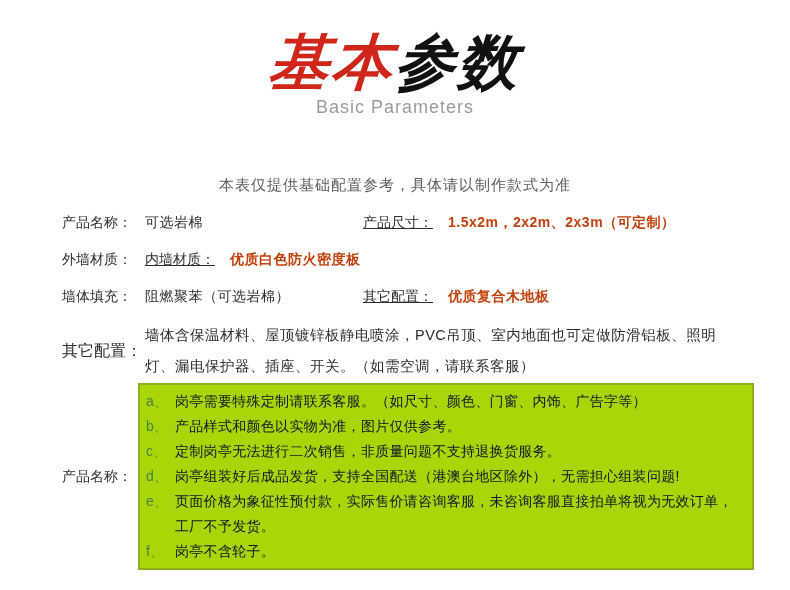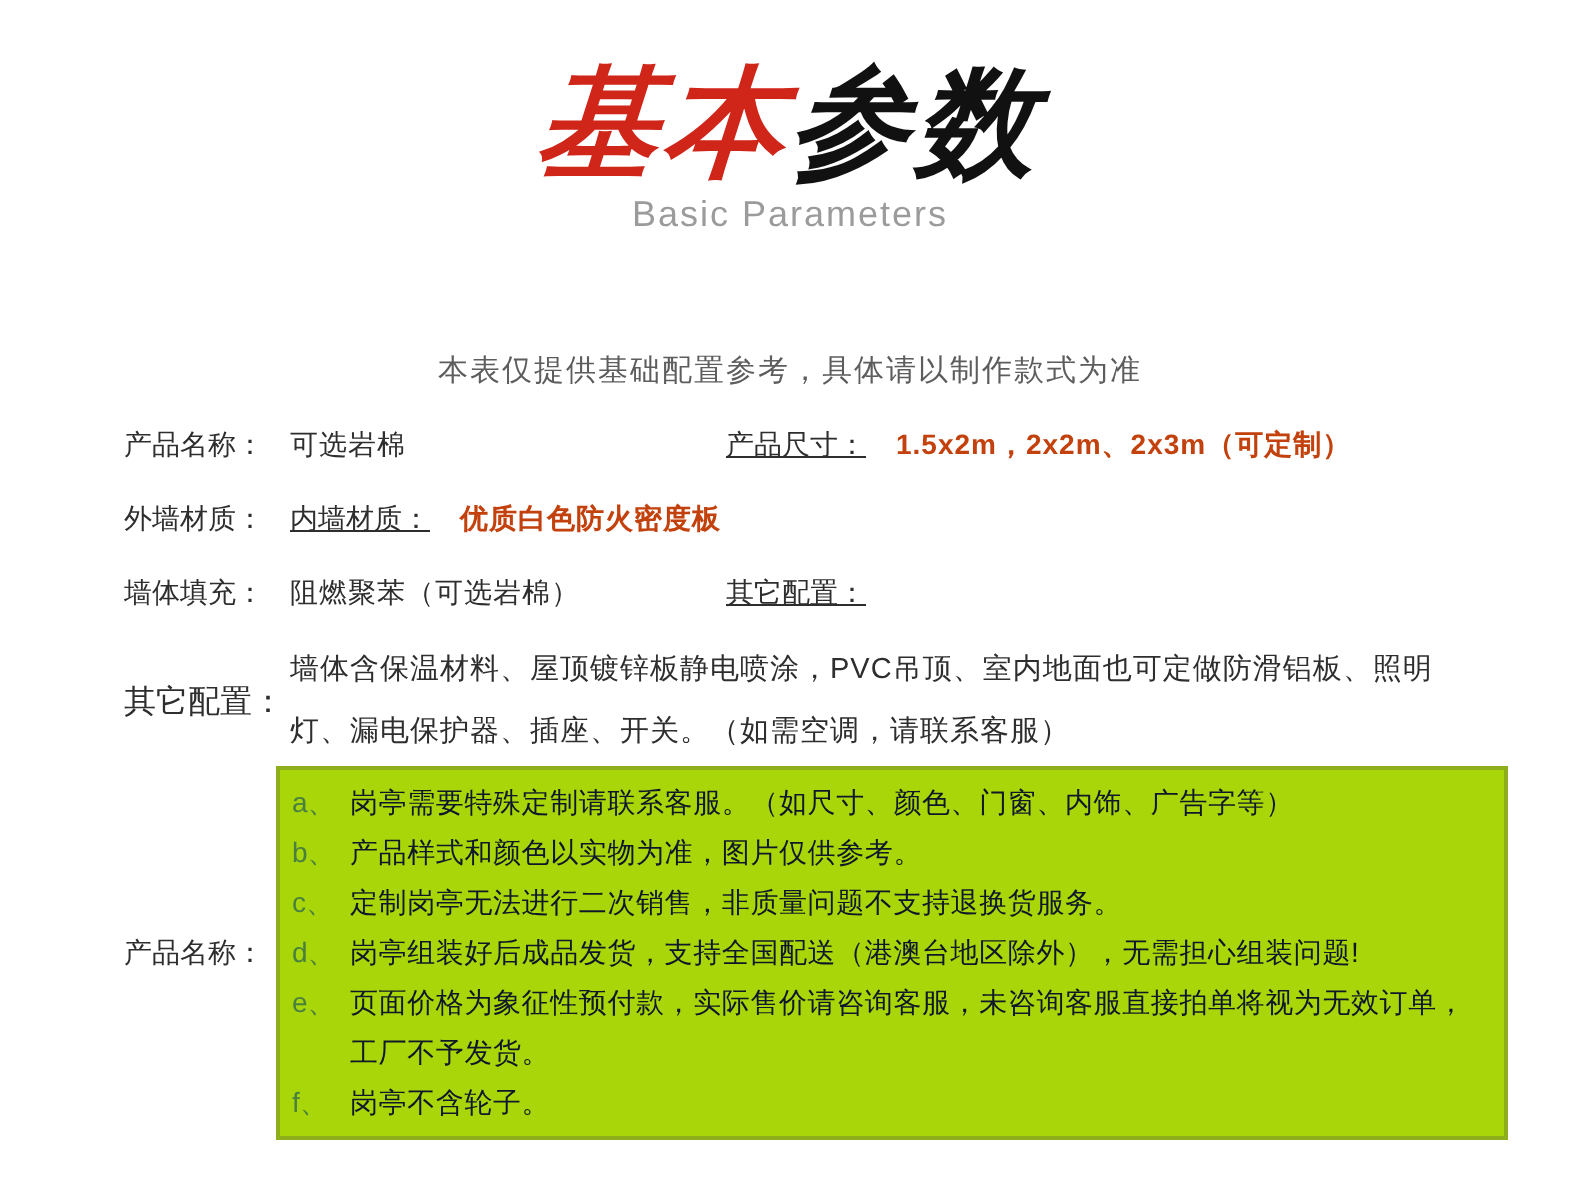--- a/index.html
+++ b/index.html
@@ -88,20 +88,21 @@
     <div class="param-row">
       <span class="p-label">外墙材质：</span>
       <span class="p-label2">内墙材质：</span>
       <span class="p-value2">优质白色防火密度板</span>
     </div>
 
     <div class="param-row">
       <span class="p-label">墙体填充：</span>
       <span class="p-value">阻燃聚苯（可选岩棉）</span>
       <span class="p-label2">其它配置：</span>
+      <span class="p-value2">优质复合木地板</span>
     </div>
 
     <div class="other-row">
       <span class="p-label">其它配置：</span>
       <span class="other-value">墙体含保温材料、屋顶镀锌板静电喷涂，PVC吊顶、室内地面也可定做防滑铝板、照明灯、漏电保护器、插座、开关。（如需空调，请联系客服）</span>
     </div>
 
   </div>
 
   <div class="special-row">

